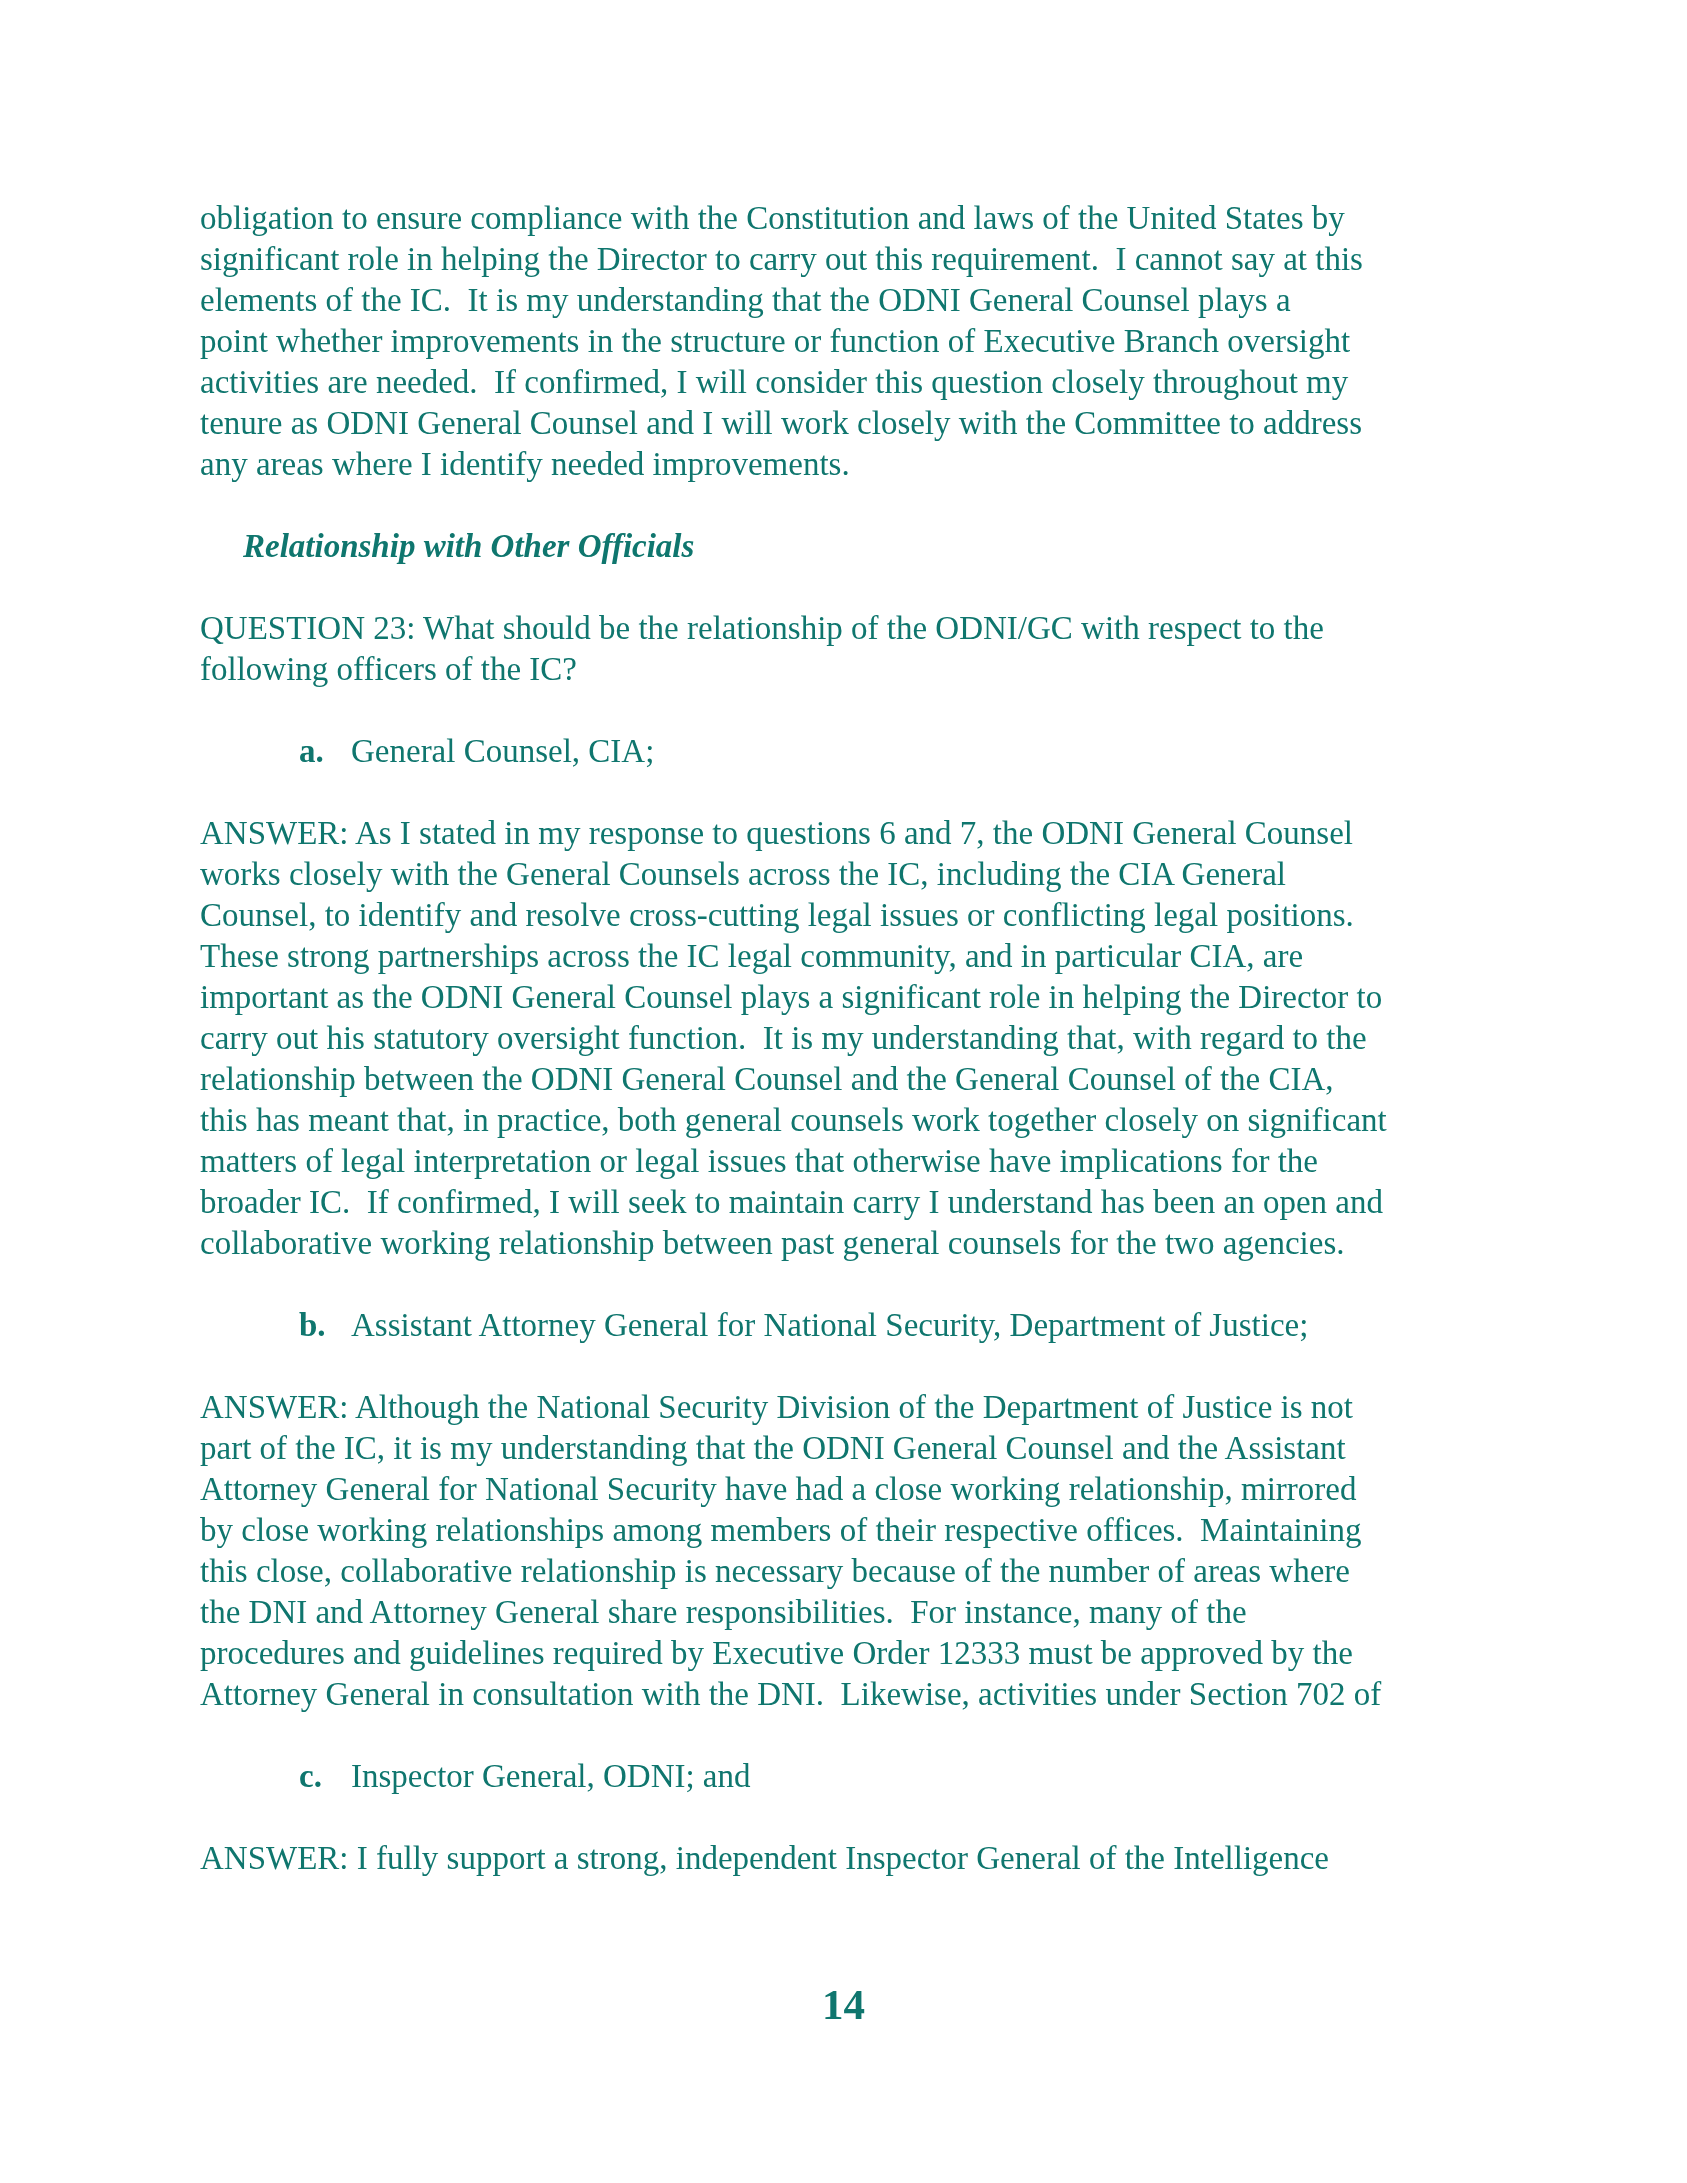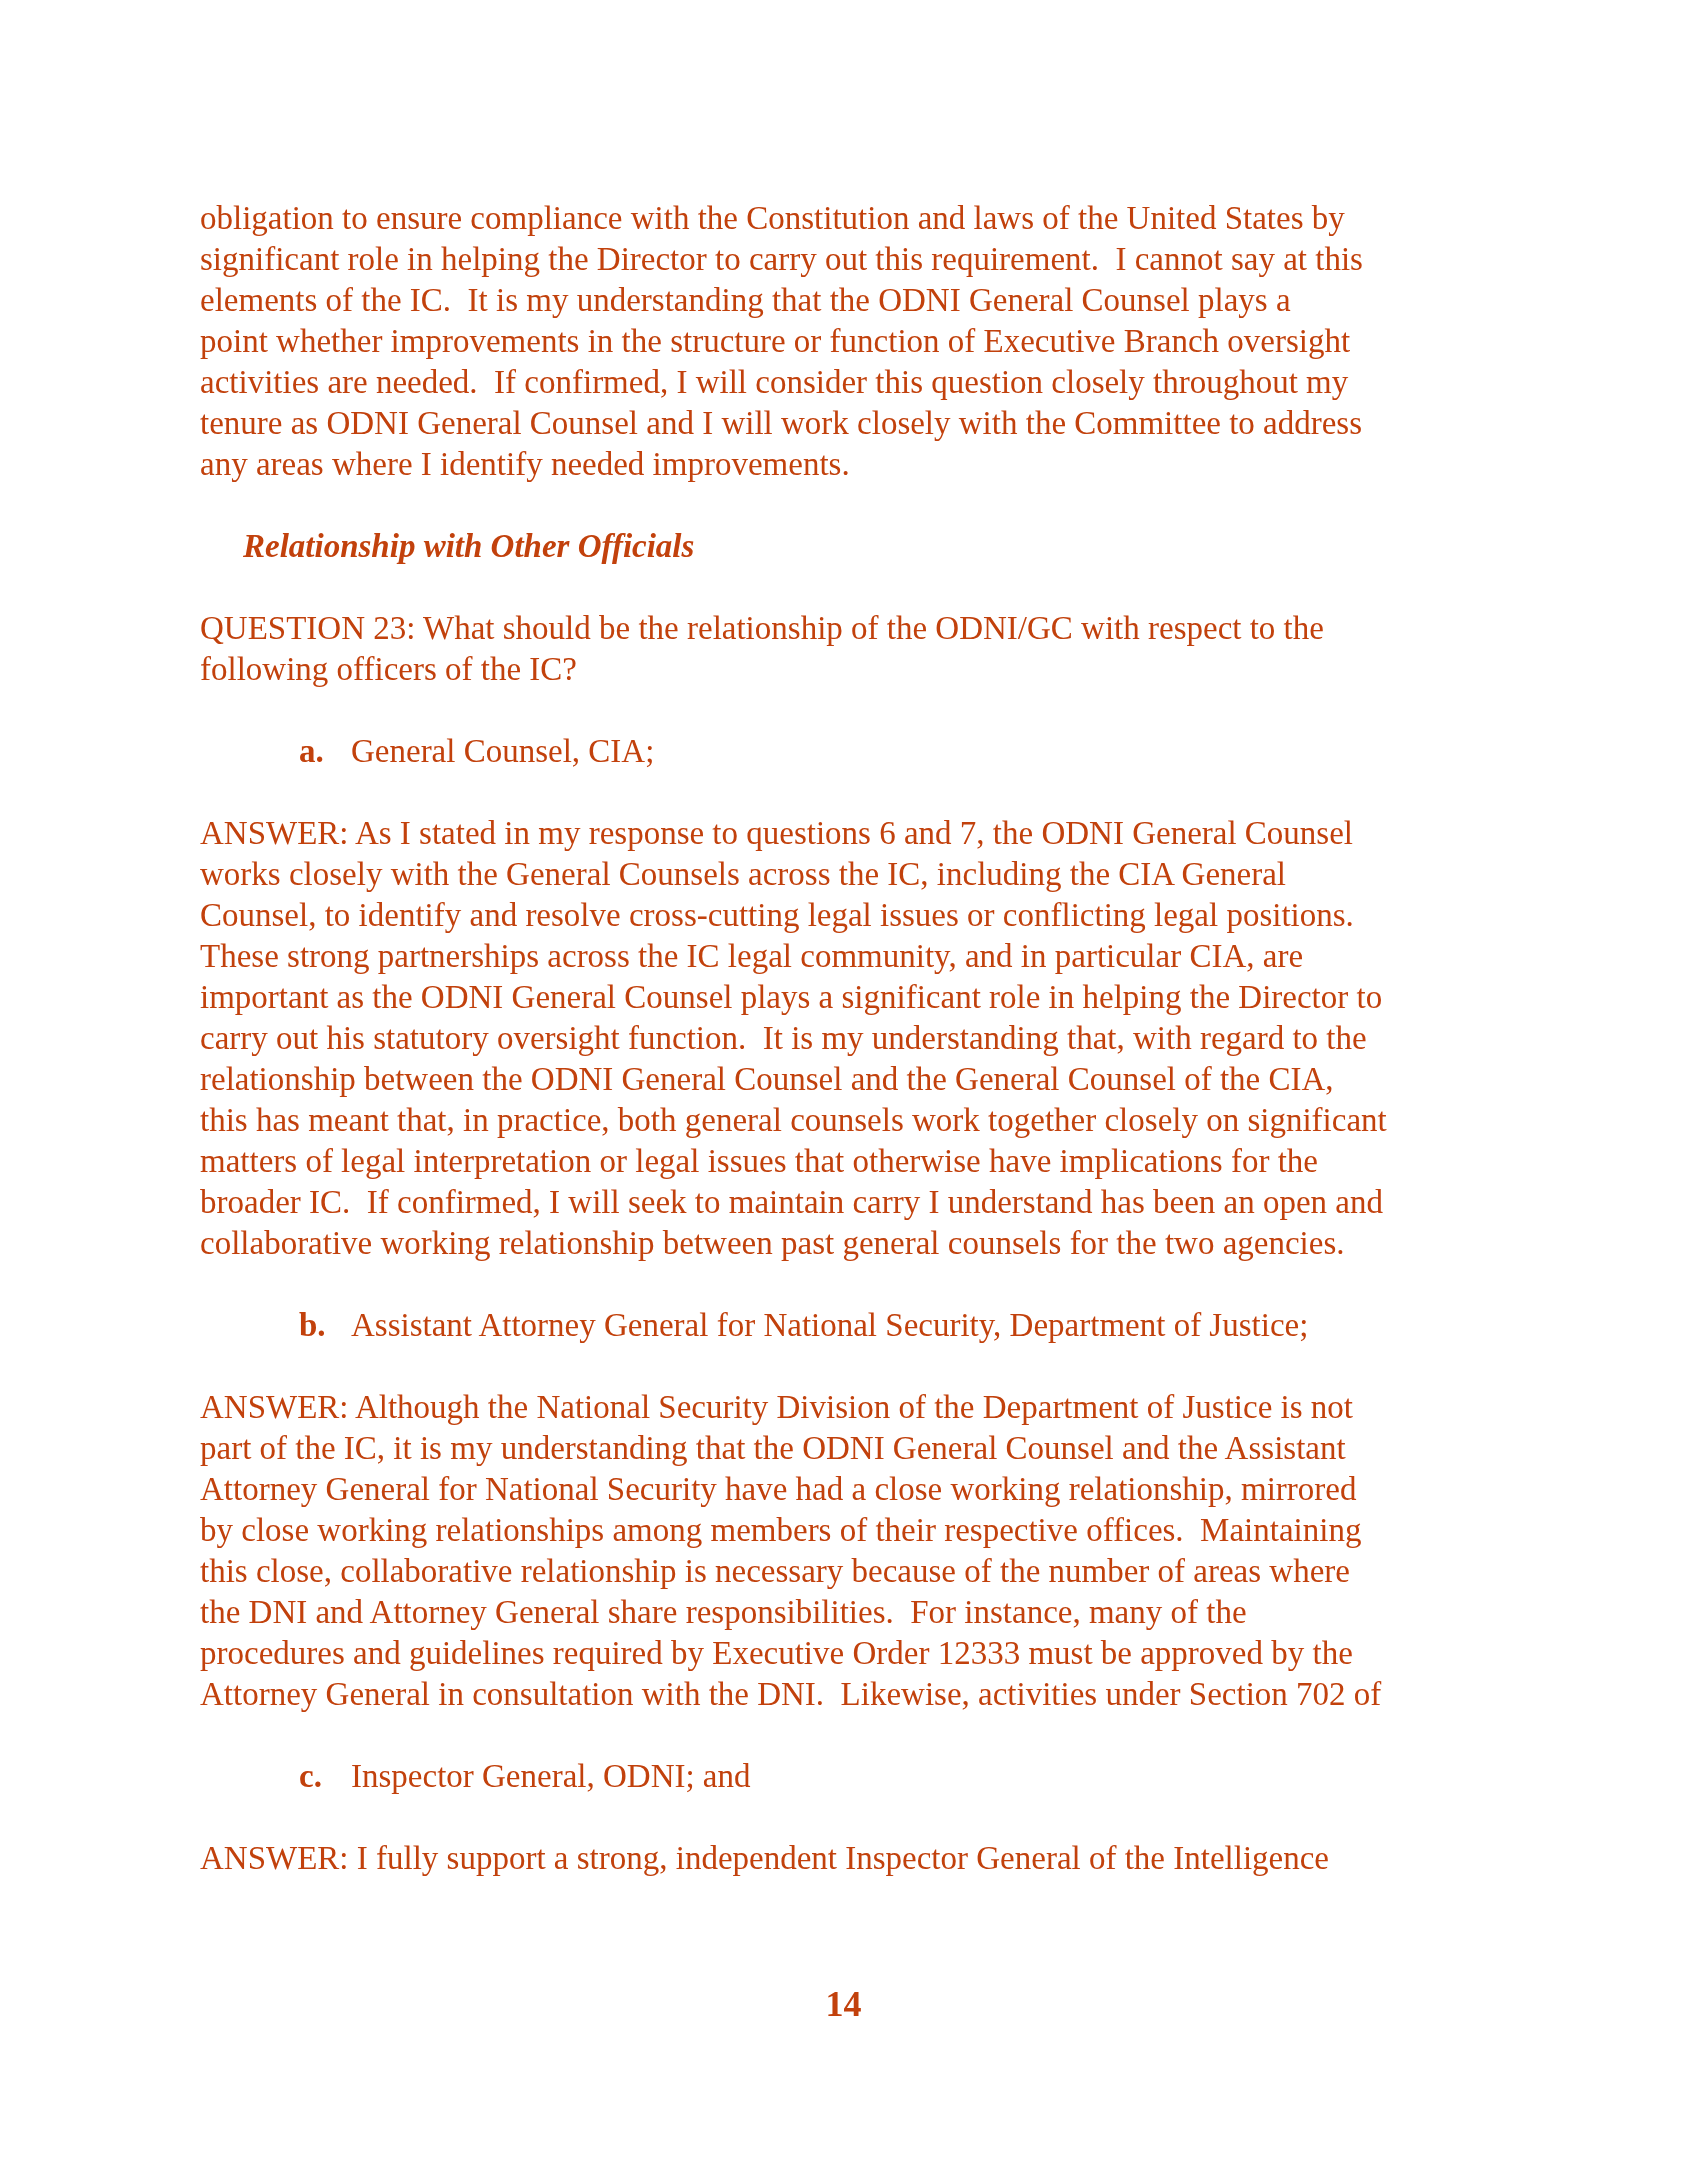--- a/index.html
+++ b/index.html
@@ -1,32 +1,32 @@
 <!DOCTYPE html>
 <html style="font-size:10.6px"><head>
 <meta charset="utf-8">
 <style>
   html, body { margin: 0; padding: 0; background: #ffffff; }
   body { width: 1687px; height: 2183px; position: relative; overflow: hidden; }
   .page {
     position: absolute; left: 0; top: 0; width: 1687px; height: 2183px;
-    background: #ffffff; color: #c2410c;
+    background: #ffffff; color: #0f766e;
     font-family: "Liberation Serif", "DejaVu Serif", serif;
     font-size: 33px; line-height: 41px;
   }
   .content { position: absolute; left: 200px; top: 198px; width: 1310px; }
   .line { display: block; height: 41px; white-space: pre; }
   .blank { display: block; height: 41px; }
   .heading { font-weight: bold; font-style: italic; margin-left: 43px; }
   .bold { font-weight: normal; }
   .item { padding-left: 99px; }
   .item .marker { font-weight: bold; display: inline-block; width: 52px; }
   .page-number {
     position: absolute; left: 0; width: 1687px; top: 1984px; text-align: center;
-    font-weight: bold; font-size: 36px; line-height: 41px;
+    font-weight: bold; font-size: 43px; line-height: 41px;
   }
 </style>
 </head>
 <body>
 
 <div class="page">
   <div class="content" id="content">
       <div>
         <span class="line">obligation to ensure compliance with the Constitution and laws of the United States by</span>
         <span class="line">significant role in helping the Director to carry out this requirement.  I cannot say at this</span>

